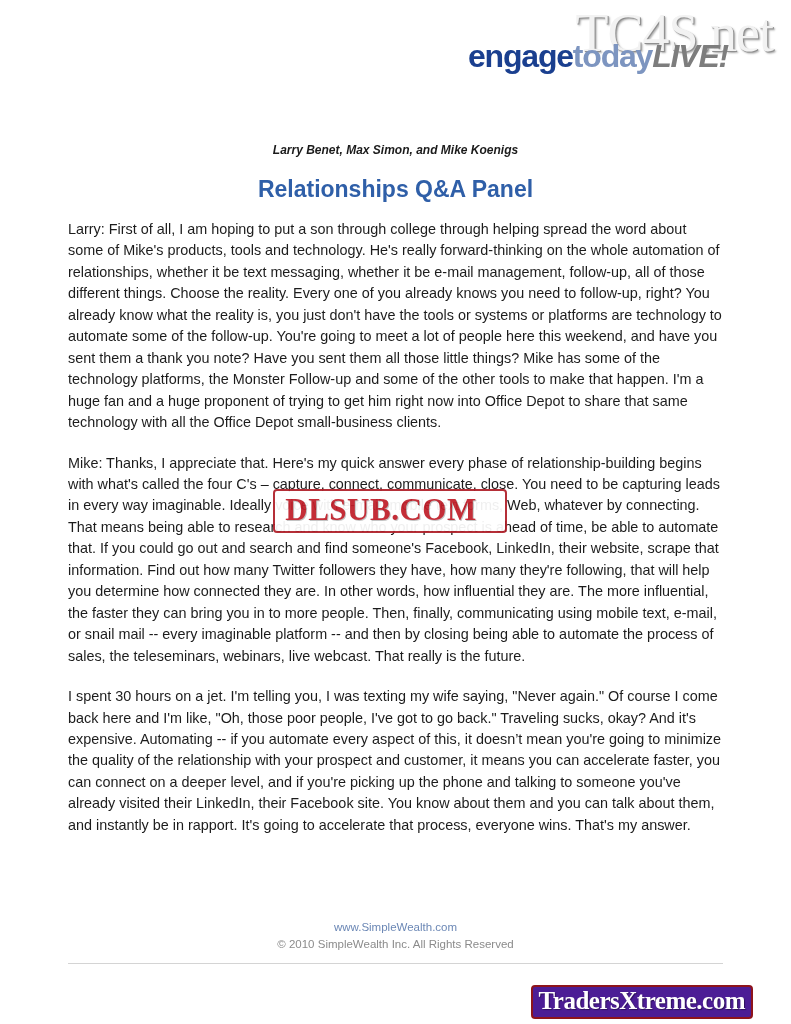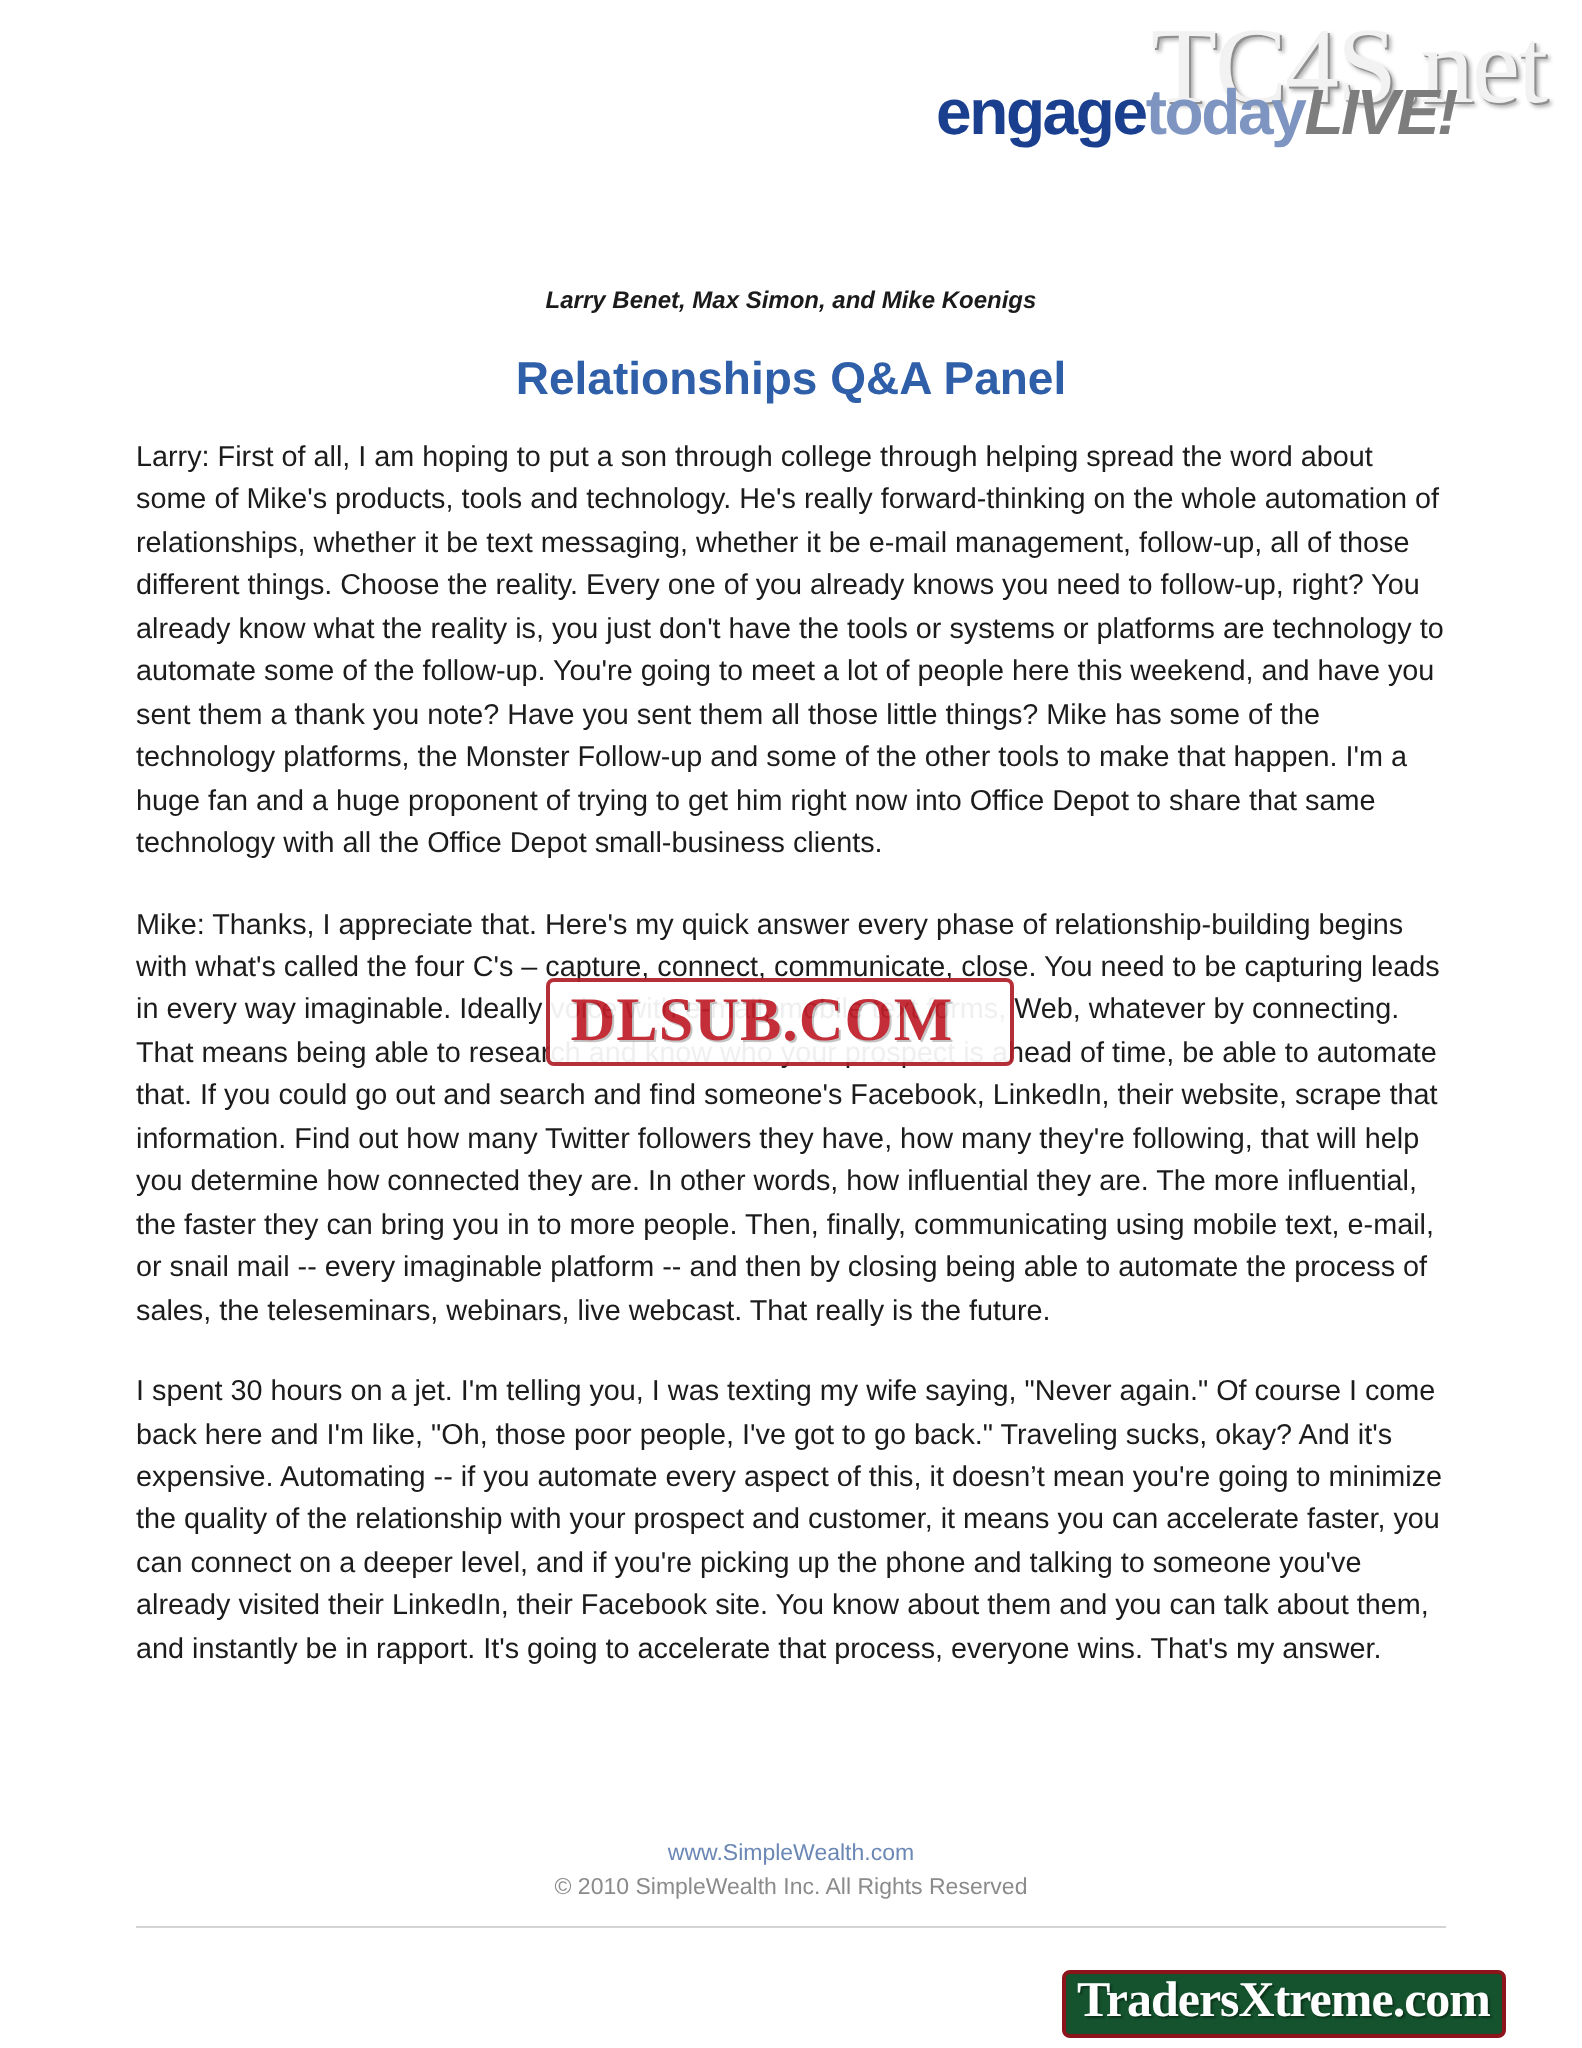--- a/index.html
+++ b/index.html
@@ -141,21 +141,21 @@
   }
   .footer .site { color: #6b87b5; }
   .wm-bottom {
     position: absolute;
     right: 38px;
     top: 985px;
     font-family: "Liberation Serif", serif;
     font-size: 25px;
     font-weight: bold;
     color: #ffffff;
-    background: #14532d;
+    background: #4c1d95;
     border: 2px solid #8e141c;
     border-radius: 4px;
     padding: 0px 6px 2px 6px;
     letter-spacing: -0.5px;
     white-space: nowrap;
     text-shadow: 1px 1px 1px rgba(0,0,0,.4);
   }
 </style>
 </head>
 <body>

